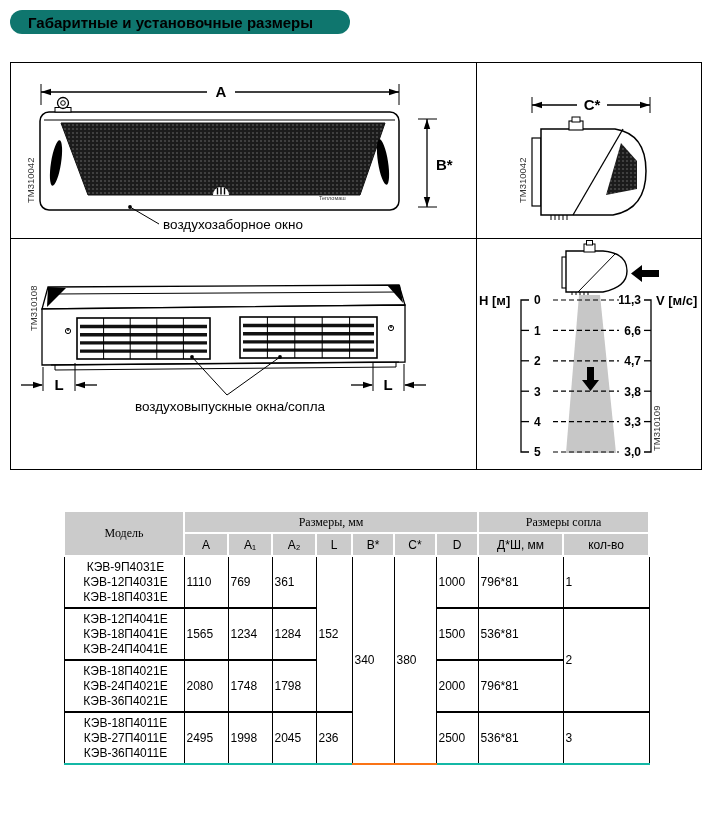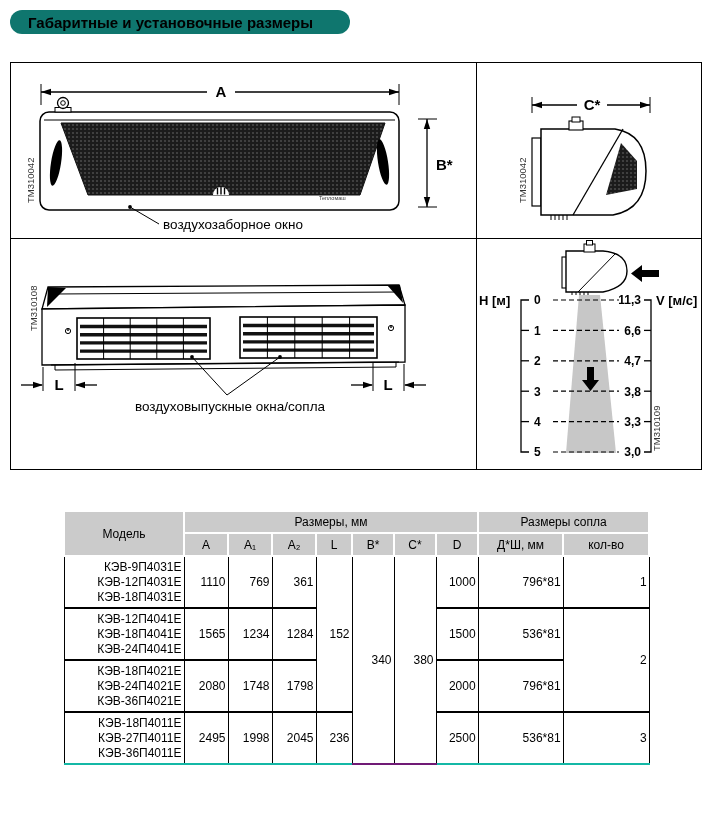--- a/index.html
+++ b/index.html
@@ -35,30 +35,30 @@
   .blk{fill:#000;stroke:none;}
 
   .dims-table{
     position:absolute;left:63px;top:510px;width:585px;
     border-collapse:collapse;font-size:12px;table-layout:fixed;
   }
   .dims-table th{
     background:#cbcbcb;border:2px solid #fff;font-weight:normal;
     font-size:12px;padding:1px 2px;text-align:center;
   }
-  .dims-table thead tr.band1{height:22px;}
+  .dims-table thead tr.band1{height:22px;font-family:Liberation Serif, serif;}
   .dims-table thead tr.band2{height:23px;}
   .dims-table td{
-    border:1px solid #000;text-align:right;vertical-align:middle;padding:1px 2px;
+    border:1px solid #000;text-align:left;vertical-align:middle;padding:1px 2px;
   }
   .dims-table tbody tr{height:52px;}
-  .dims-table td.model{text-align:right;padding-left:5px;line-height:15px;margin-left:12px;}
+  .dims-table td.model{text-align:center;padding-left:5px;line-height:15px;margin-left:12px;}
   .dims-table tr.gsep td{border-top:2px solid #000;}
   .dims-table tbody tr:last-child td{border-bottom:2px solid #14b8a6;}
-  .dims-table td.full-span{border-bottom:2px solid #701a75;}
+  .dims-table td.full-span{border-bottom:2px solid #f97316;}
   .notes{position:absolute;left:64px;top:769px;font-size:12.5px;line-height:16px;}
 </style>
 </head>
 <body>
 
 <div class="title-pill">Габаритные и установочные размеры</div>
 
 <div class="figbox">
 
   <div class="panel p-tl">

